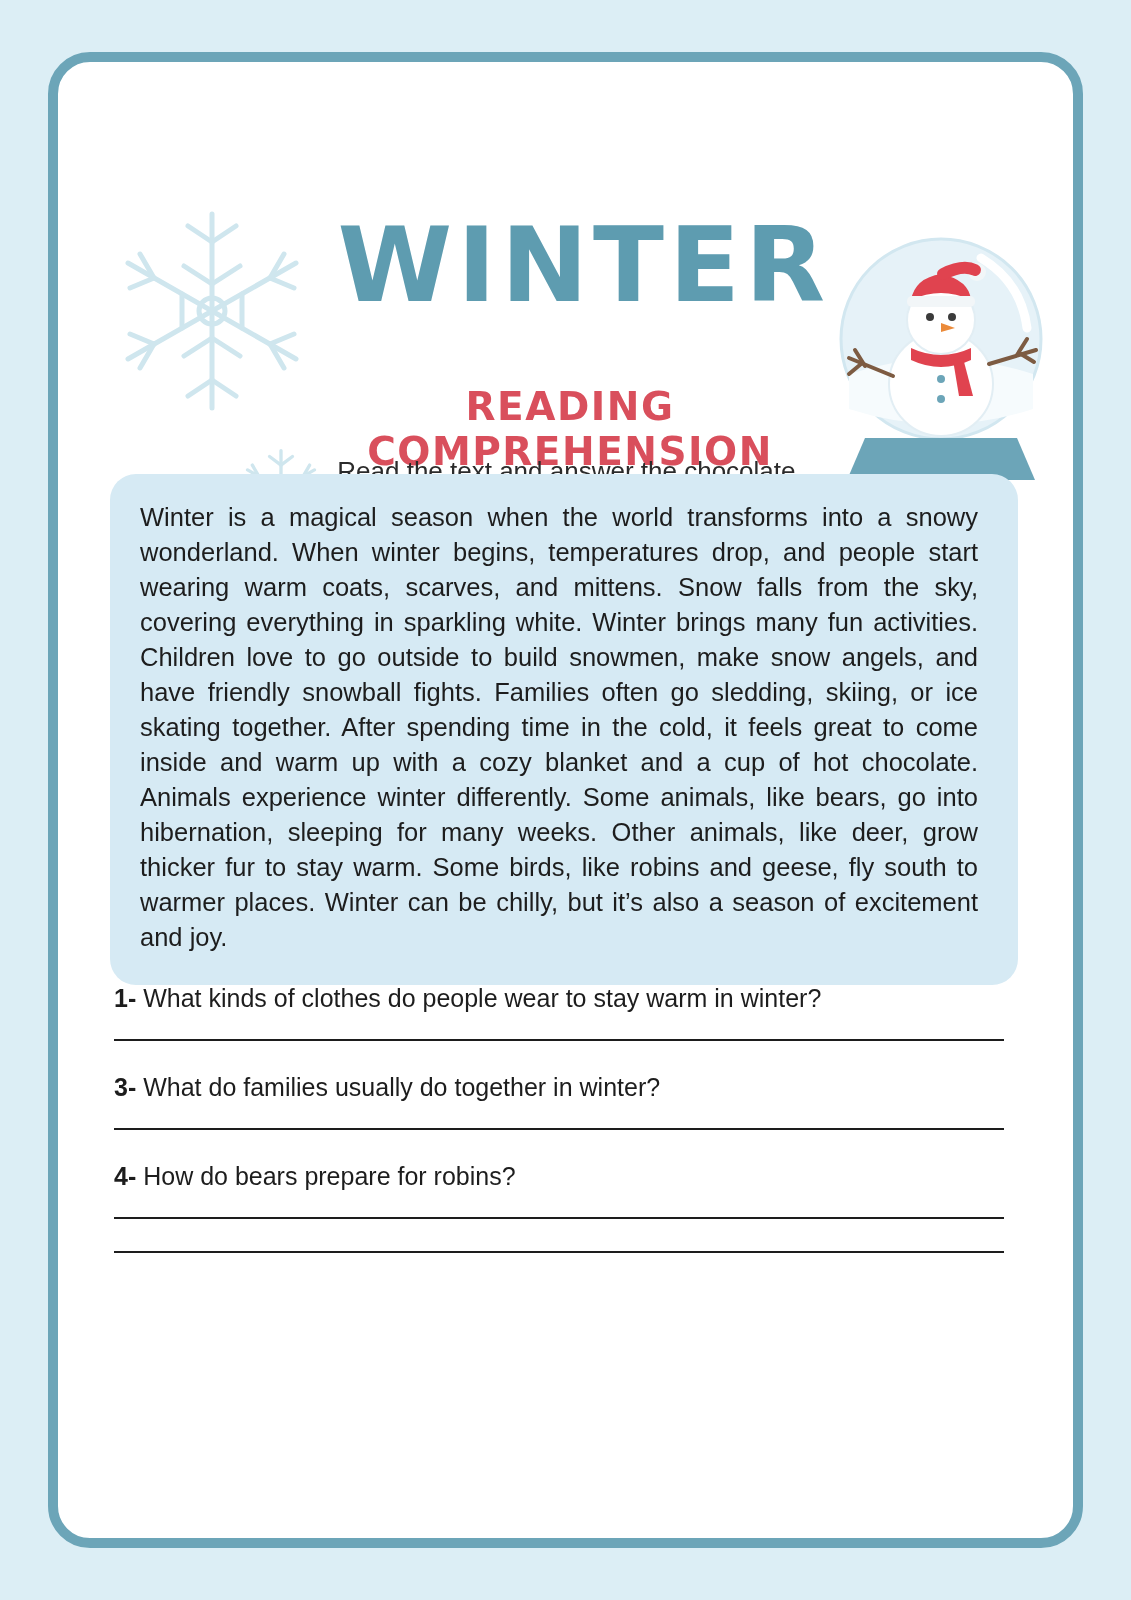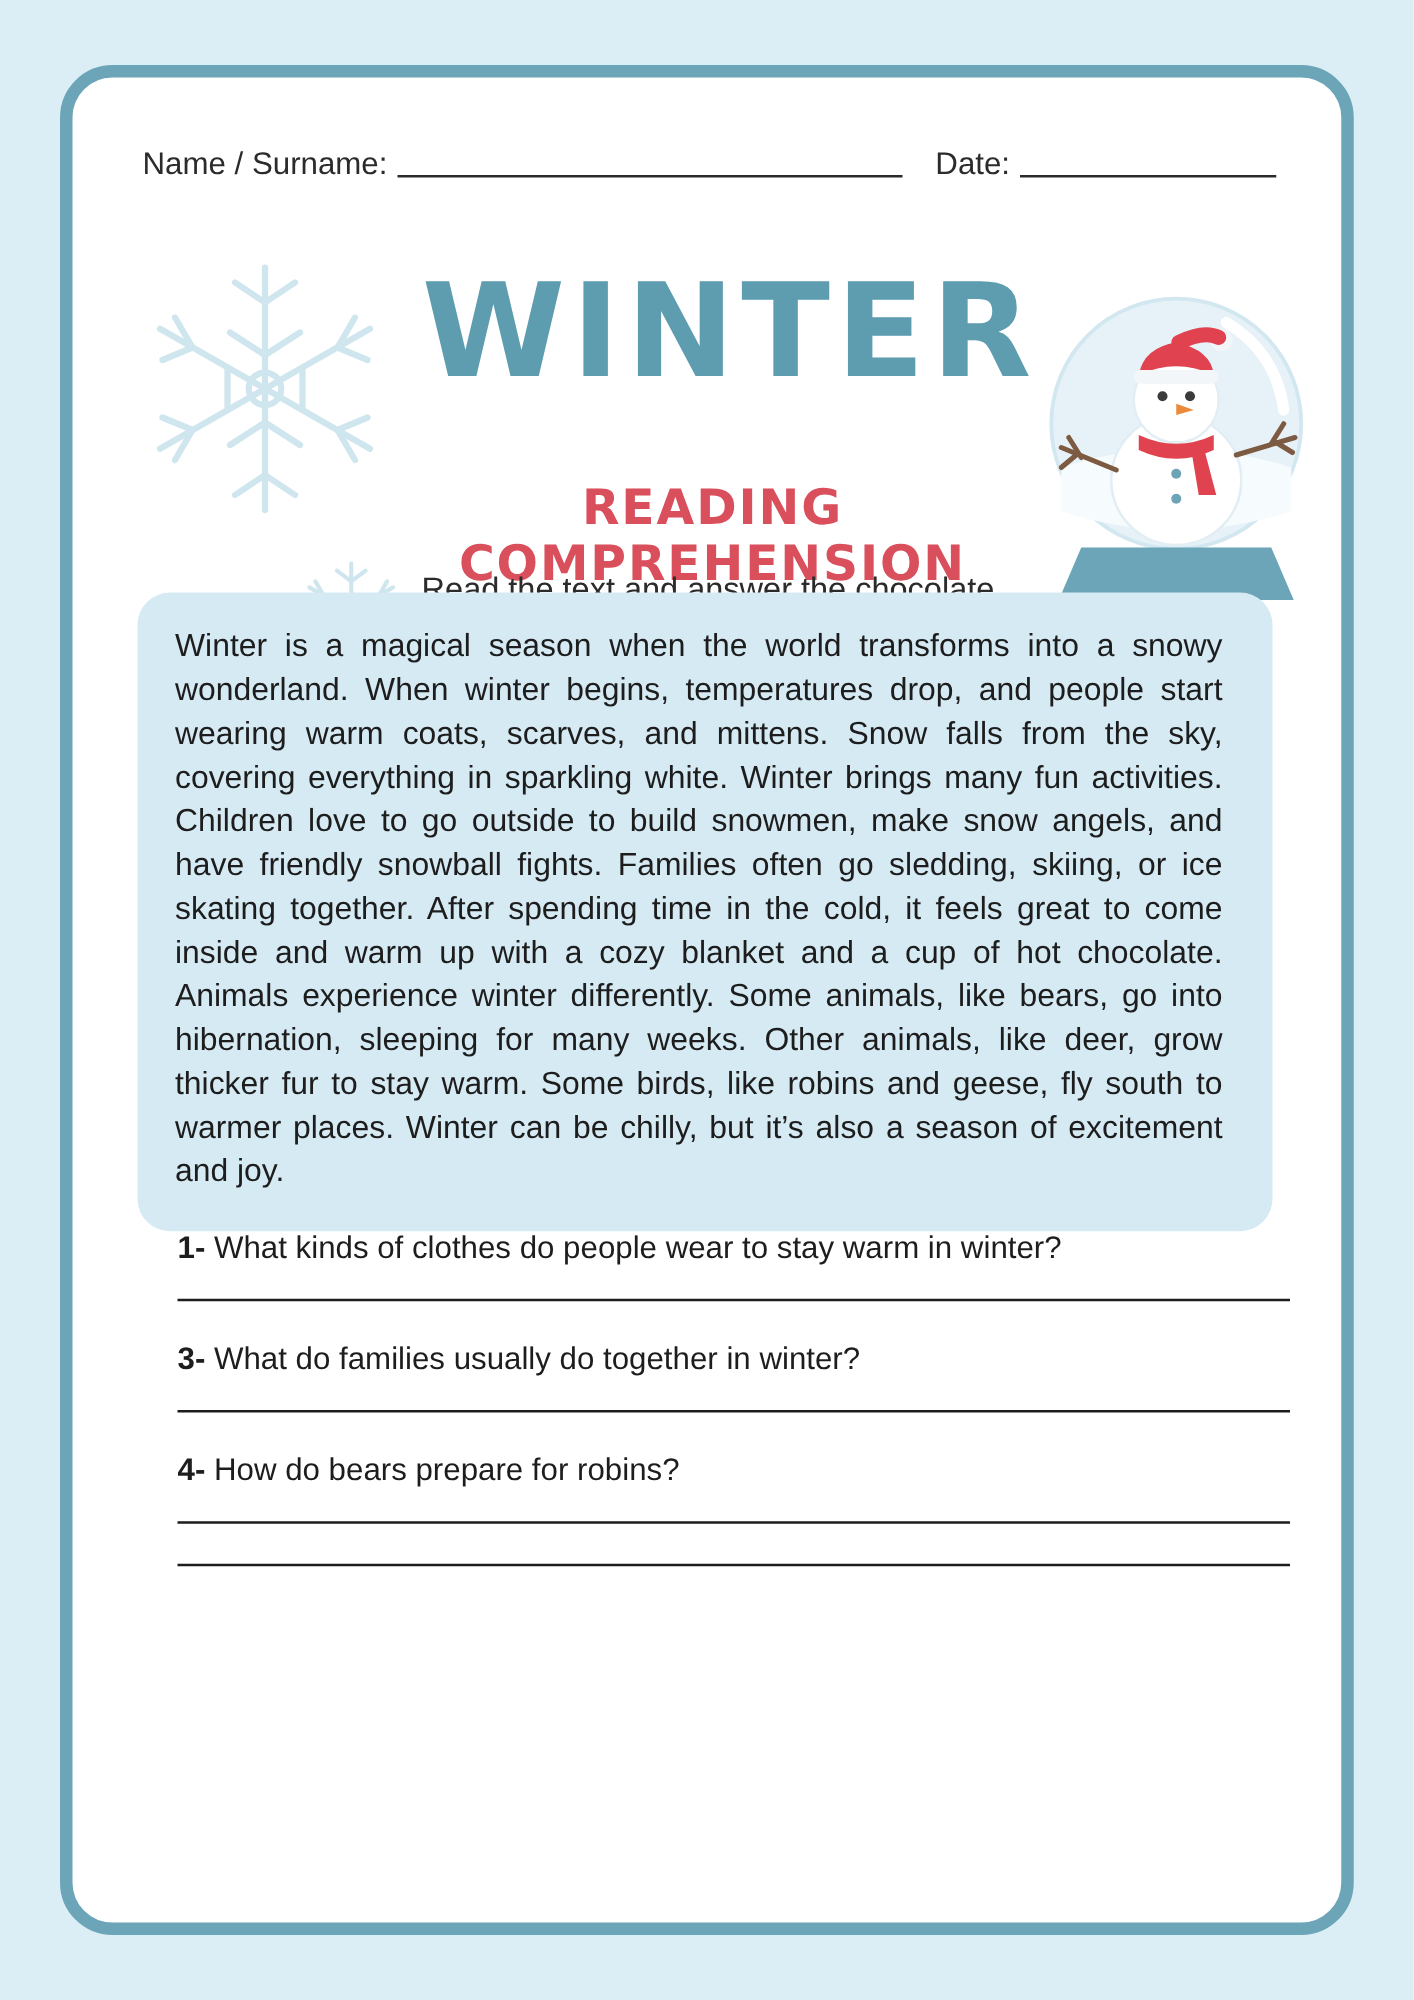--- a/index.html
+++ b/index.html
@@ -140,21 +140,20 @@
     color: #1d1d1d;
     text-align: justify;
   }
 
   
   .questions {
     position: absolute;
     left: 44px;
     top: 910px;
     width: 900px;
-    margin-left: 28px;
   }
   .qitem { margin-bottom: 32px; }
   .qtext {
     font-size: 25px;
     color: #1d1d1d;
   }
   .qnum {
     font-weight: bold;
   }
   .answer-line {
@@ -163,26 +162,20 @@
     height: 0;
     width: 890px;
   }
 </style>
 </head>
 <body>
 
 <div class="page">
   <div class="inner">
 
-    <div class="namerow">
-      <span class="label">Name / Surname:</span>
-      <span class="rule rule-name"></span>
-      <span class="label date-label">Date:</span>
-      <span class="rule rule-date"></span>
-    </div>
 
     <div class="title-wrap">
 
       <svg class="snowflake-big" viewBox="0 0 200 210">
         <g stroke="#cfe6ee" stroke-width="5" fill="none" stroke-linecap="round">
           <line x1="100" y1="8" x2="100" y2="202"></line>
           <line x1="16" y1="57" x2="184" y2="153"></line>
           <line x1="16" y1="153" x2="184" y2="57"></line>
 
           <line x1="100" y1="36" x2="76" y2="20"></line>

